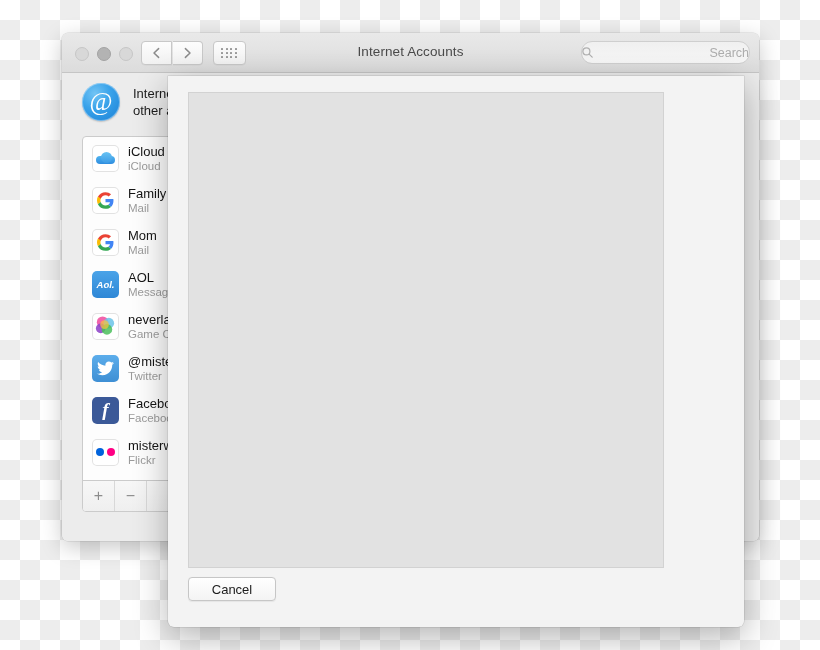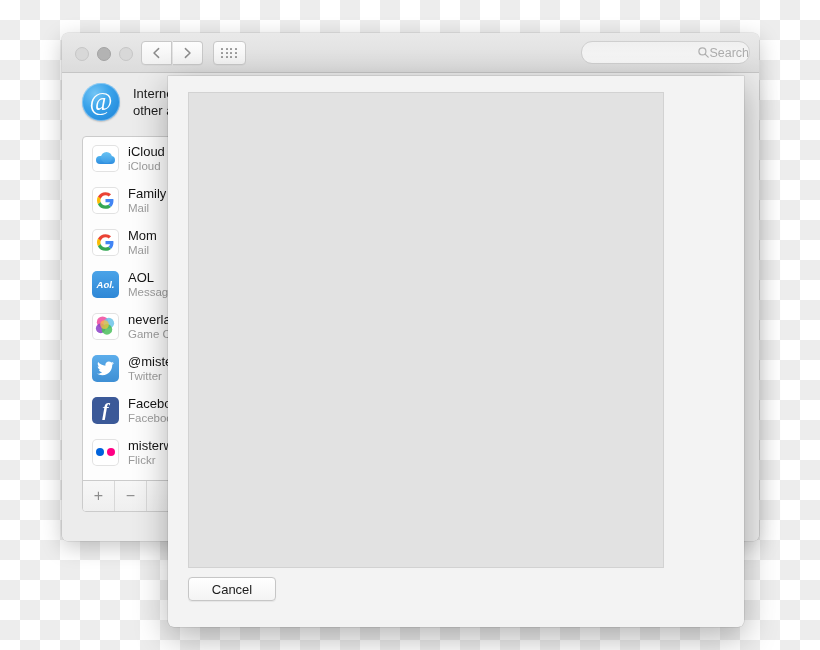--- a/index.html
+++ b/index.html
@@ -104,21 +104,21 @@
     position: absolute;
     right: 9px;
     top: 8px;
     width: 167px;
     height: 21px;
     background: linear-gradient(to bottom, #f0f0f0, #f7f7f7);
     border: 1px solid #cfcfcf;
     border-radius: 11px;
     display: flex;
     align-items: center;
-    justify-content: flex-end;
+    justify-content: space-between;
   }
   .search-field .mag { display: block; }
   .search-ph { font-size: 12.5px; color: #adadad; }
 
   
   .content { position: relative; height: 469px; background: #ececec; }
 
   .acct-header {
     position: absolute;
     left: 0; top: 0;
@@ -365,20 +365,21 @@
             <i></i>
             <i></i>
             <i></i>
           <i></i>
             <i></i>
             <i></i>
             <i></i>
         </span>
       </div>
 
+      <div class="win-title">Internet Accounts</div>
 
       <div class="search-field">
         <span class="mag">
           <svg width="11" height="11" viewBox="0 0 11 11">
             <circle cx="4.4" cy="4.4" r="3.5" fill="none" stroke="#b0b0b0" stroke-width="1.2"></circle>
             <line x1="7.1" y1="7.1" x2="10.2" y2="10.2" stroke="#b0b0b0" stroke-width="1.2" stroke-linecap="round"></line>
           </svg>
         </span>
         <span class="search-ph">Search</span>
       </div>

